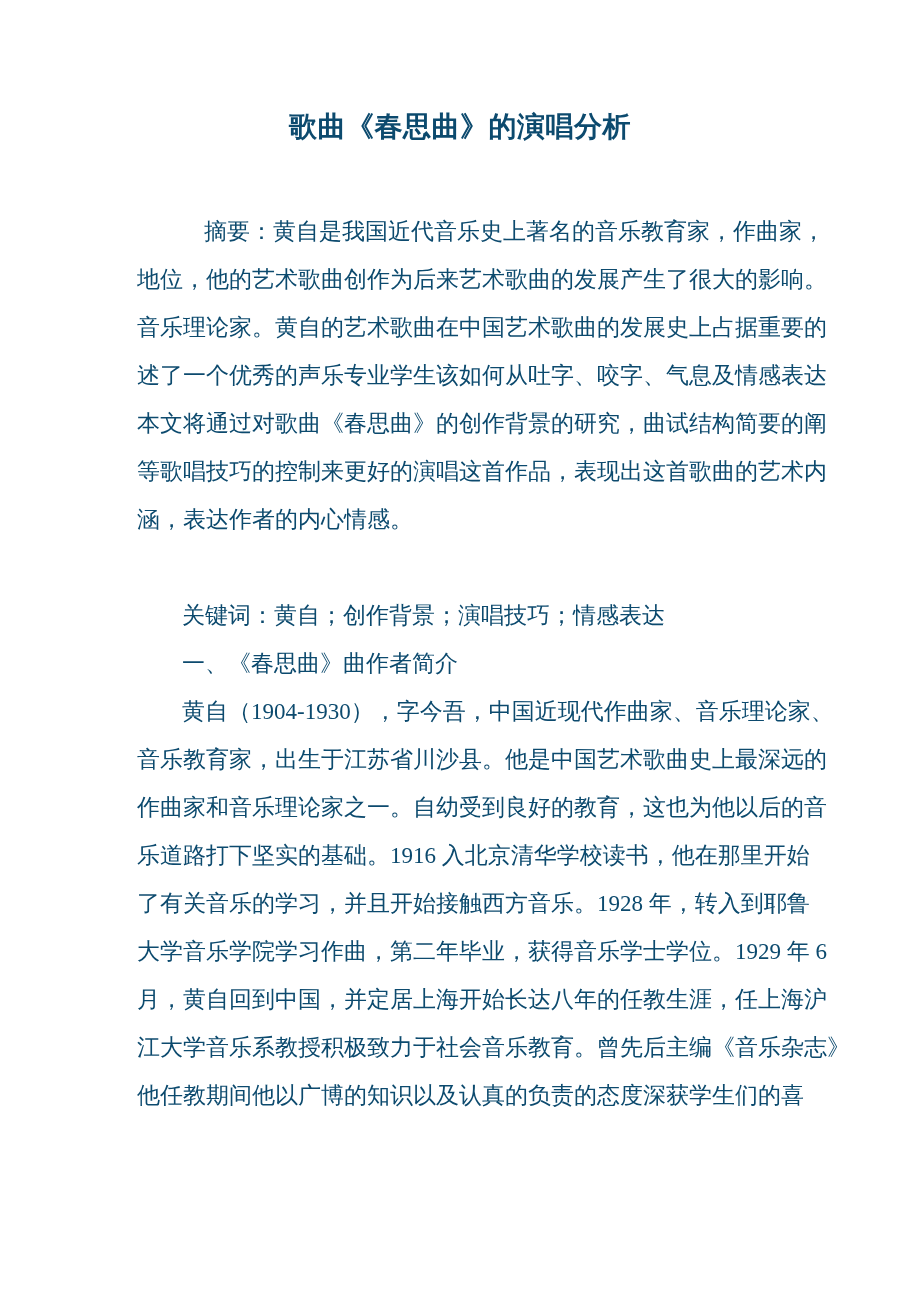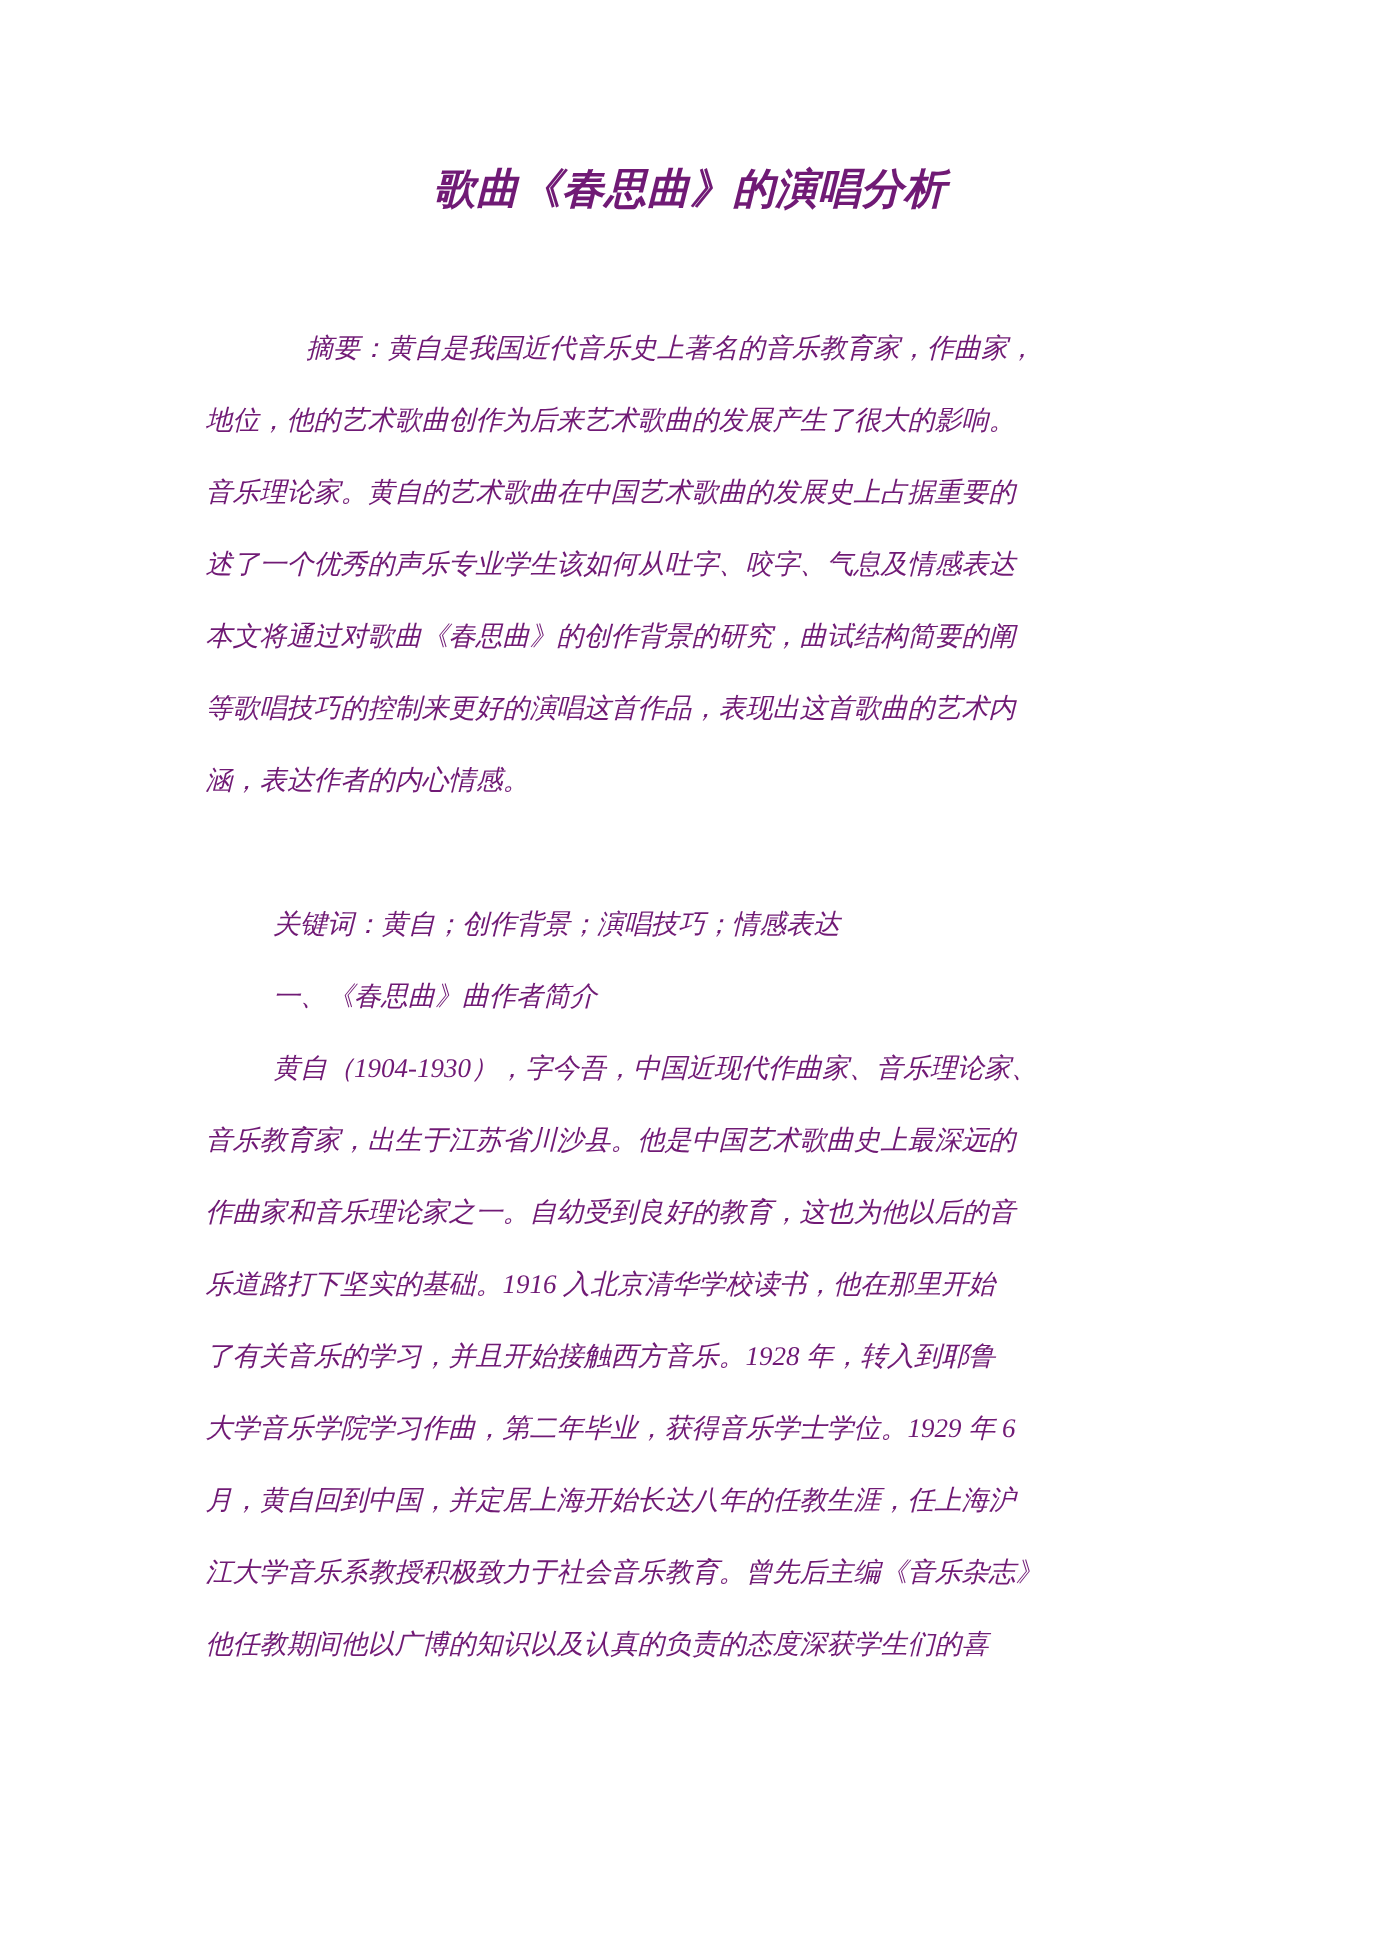--- a/index.html
+++ b/index.html
@@ -2,44 +2,43 @@
 <html><head>
 <meta charset="utf-8">
 <style>
   * { margin: 0; padding: 0; box-sizing: border-box; }
   html, body { background: #ffffff; }
   .page {
     position: relative;
     width: 920px;
     height: 1302px;
     background: #ffffff;
-    color: #701a75;
+    color: #0c4a6e;
     font-family: "Liberation Serif", serif;
     padding-top: 104px;
     overflow: hidden;
-    font-style: italic;
   }
   .doc-title {
     width: 920px;
     text-align: center;
     font-size: 28px;
     font-weight: bold;
     line-height: 46px;
     letter-spacing: 0.5px;
     font-family: "Liberation Serif", serif;
   }
   .gap-after-title { height: 58px; }
   .content {
     margin-left: 137px;
     width: 672px;
   }
   .line {
     height: 48px;
     line-height: 48px;
-    font-size: 18px;
+    font-size: 23px;
     white-space: nowrap;
     overflow: visible;
   }
   .blank-line { height: 48px; }
   .ind3 { text-indent: 67px; }  
   .ind2 { text-indent: 45px; }  
 </style>
 </head>
 <body>
 

